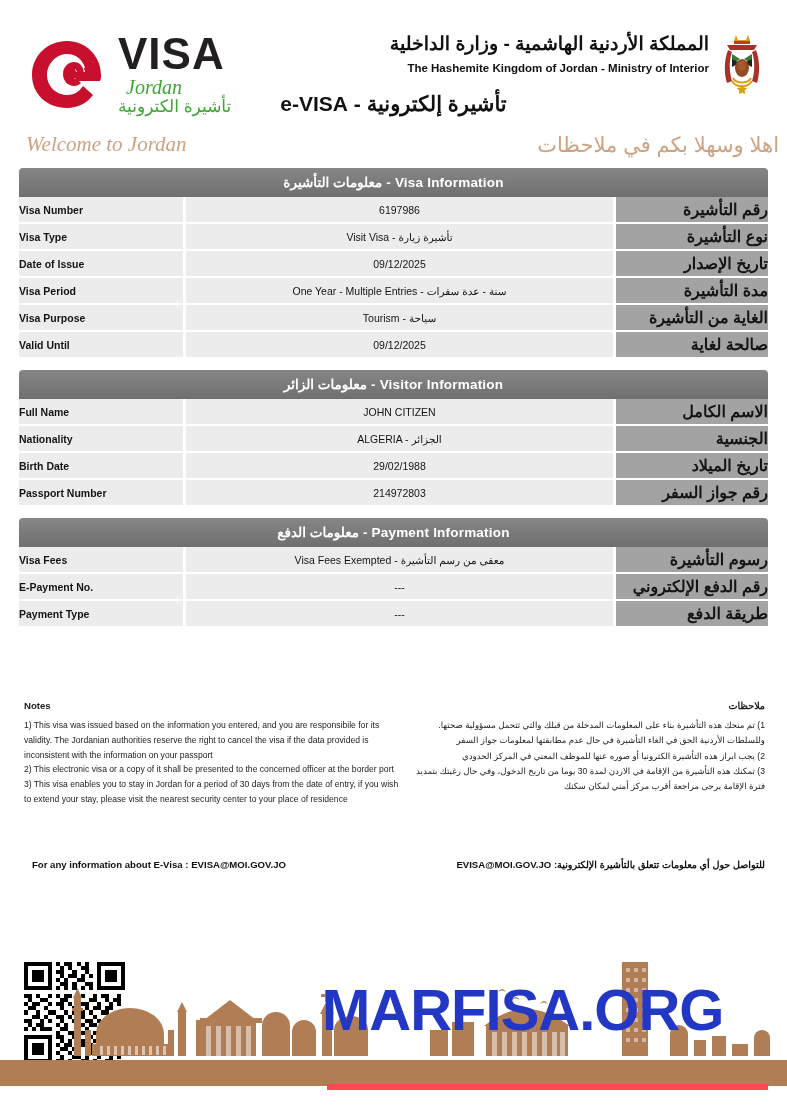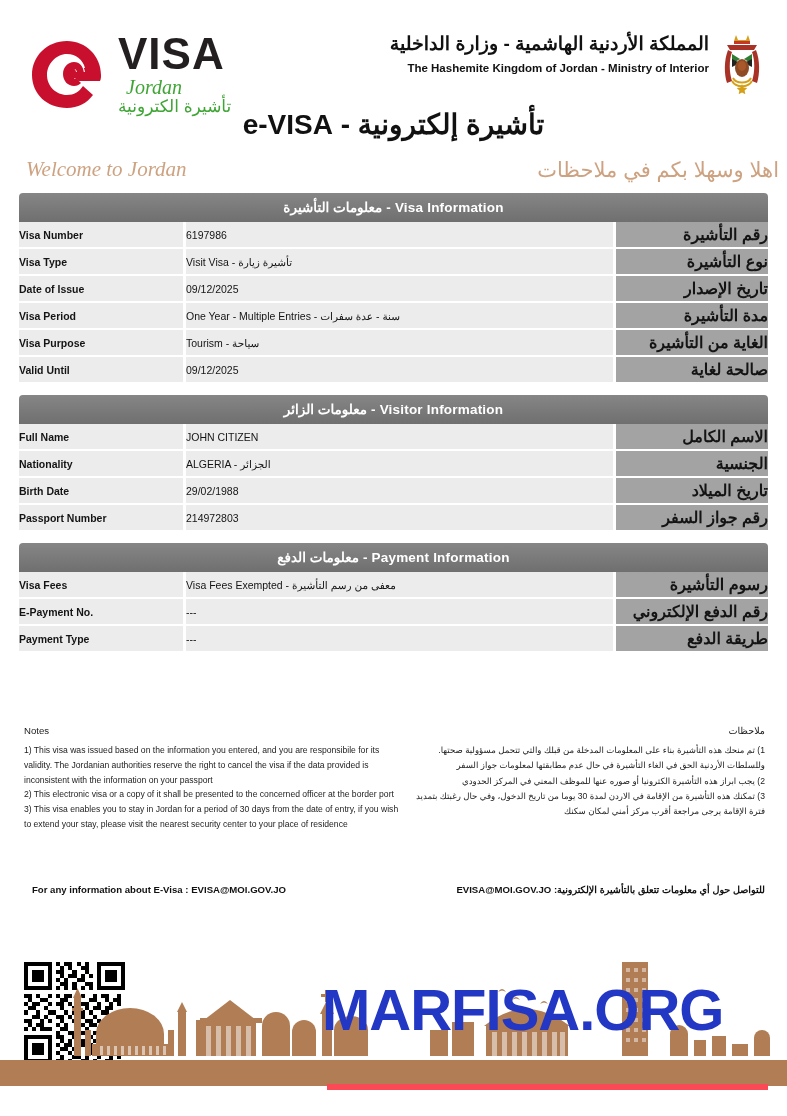--- a/index.html
+++ b/index.html
@@ -79,24 +79,23 @@
     font-size: 11.5px;
     font-weight: bold;
     color: #111;
     margin-top: 7px;
   }
   .emblem { width: 46px; height: 62px; flex: none; }
 
   
   .doc-title {
     text-align: center;
-    font-size: 28px;
+    font-size: 21px;
     font-weight: bold;
     color: #111;
-    margin-top: 16px;
     direction: rtl;
   }
 
   
   .welcome-row {
     display: flex;
     justify-content: space-between;
     align-items: center;
     padding: 16px 8px 0 26px;
     color: #c9a07a;
@@ -144,20 +143,21 @@
   td.c-en {
     width: 164px;
     background: #ececec;
     font-weight: bold;
     font-size: 10.5px;
     padding-left: 9px;
     color: #141414;
   }
   td.c-val {
     background: #ececec;
+    text-align: center;
     font-size: 10.5px;
     color: #141414;
     border-left: 3px solid #ffffff;
     border-right: 3px solid #ffffff;
   }
   td.c-ar {
     width: 152px;
     background: #a3a3a3;
     text-align: right;
     padding-right: 9px;
@@ -172,21 +172,21 @@
   .notes {
     display: flex;
     justify-content: space-between;
     margin: 72px 22px 0 24px;
     font-size: 8.6px;
     color: #1c1c1c;
   }
   .notes-en { width: 383px; }
   .notes-ar { width: 362px; direction: rtl; text-align: right; }
   .notes-title {
-    font-weight: normal;
+    font-weight: bold;
     font-size: 9.6px;
     margin-bottom: 7px;
   }
   .notes-ar .notes-title { text-align: right; }
   .note-item { line-height: 1.72; }
   .notes-ar .note-item { line-height: 1.78; }
 
   
   .contact {
     display: flex;

